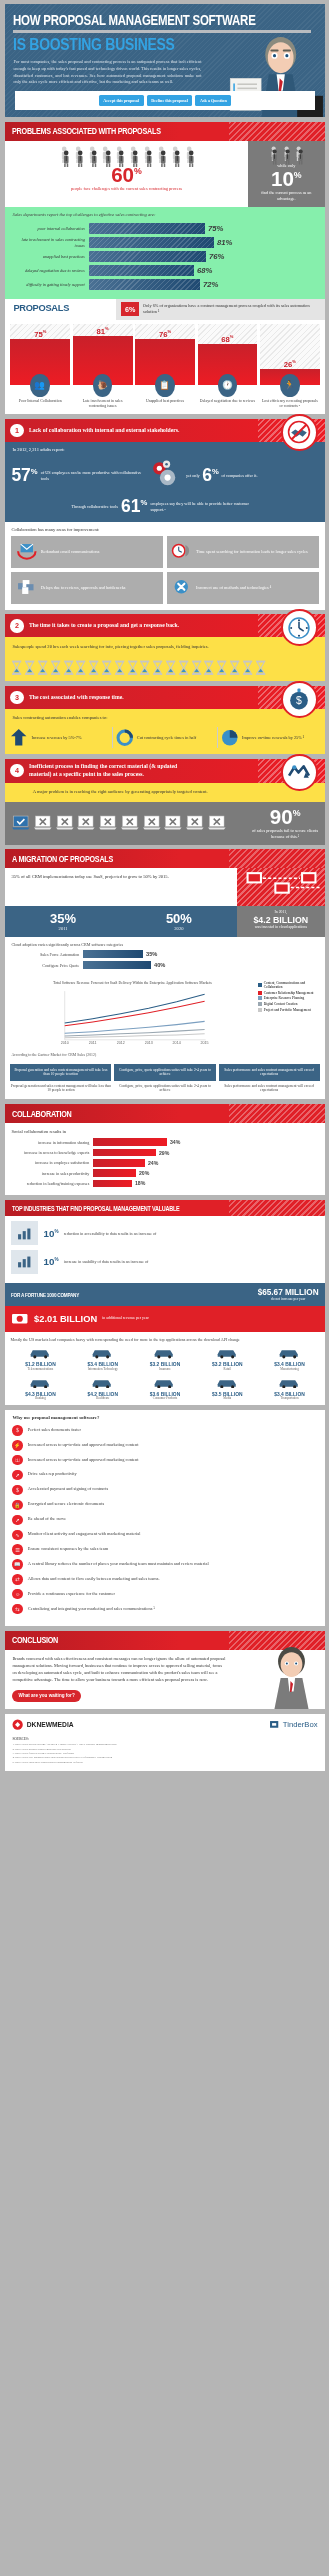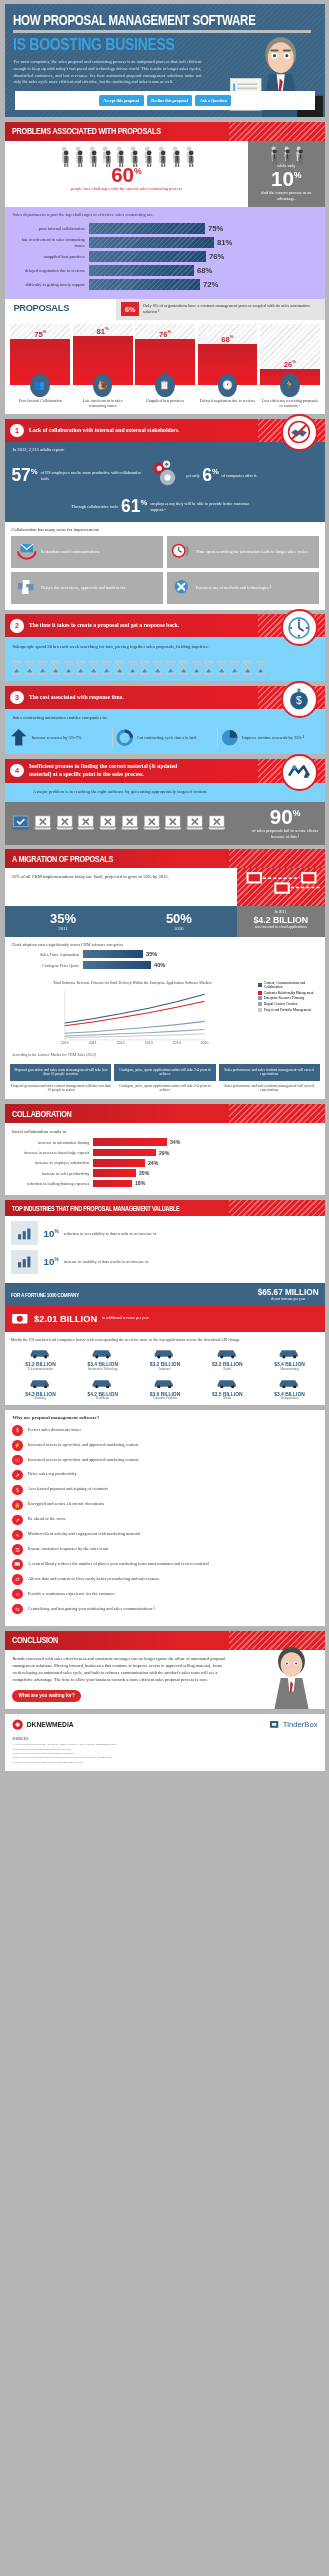--- a/index.html
+++ b/index.html
@@ -24,34 +24,34 @@
   .btnrow { background:#fff; margin:5.2px 2.1px 0 2.1px; padding:4.1px 3.1px; display:flex; gap:3.1px; justify-content:center; position:relative; }
   .btn { background:#33a3e3; color:#fff; font-size:4.1px; font-weight:bold; padding:2.6px 4.6px; border-radius:1.5px; white-space:nowrap; }
 
   
   .band { margin-top:4.6px; }
   .red-head { background:linear-gradient(90deg,#b71c23 0%, #e02027 55%, #e02027 100%); position:relative; overflow:hidden; padding:4.6px 7.2px; }
   .red-head:after{ content:""; position:absolute; right:0; top:0; bottom:0; width:30%;
      background:repeating-linear-gradient(135deg, rgba(255,255,255,.30) 0 1.5px, transparent 1.5px 4.1px); }
   .red-head h3 { color:#fff; font-size:8.8px; position:relative; z-index:2; }
 
-  .white { background:#7dd3fc; }
+  .white { background:#fde047; }
   .blue  { background:#3b6485; }
 
   
   .prob-wrap { display:flex; }
   .prob-left { flex:1; background:#fff; padding:5.2px 4.1px 4.1px 4.1px; text-align:center; }
   .prob-right{ width:77px; background:#7b7b7b; color:#fff; text-align:center; padding:5.2px 4.1px; }
   .people-row { display:flex; flex-wrap:wrap; justify-content:center; gap:0.5px; }
   .bigpct { font-family:"Liberation Sans",sans-serif; font-weight:bold; font-size:20.6px; line-height:1; }
   .bigpct sup { font-size:8.8px; vertical-align:super; }
   .red-t { color:#d7262c; }
   .cap { font-size:4.3px; line-height:1.35; }
 
-  .barlist { background:#c4b5fd; padding:5.2px 7.2px 6.2px 7.2px; }
+  .barlist { background:#86efac; padding:5.2px 7.2px 6.2px 7.2px;font-style:italic; }
   .barlist .intro { font-size:4.6px; color:#444; margin-bottom:4.6px; line-height:1.45; }
   .brow { display:flex; align-items:center; margin-bottom:2.6px; }
   .blabel { width:77px; text-align:right; font-size:4.3px; color:#333; padding-right:4.6px; line-height:1.25; }
   .bbar { height:11.3px; background:linear-gradient(90deg,#4a7194,#1f4a72); position:relative; overflow:hidden; }
   .bbar:after{content:"";position:absolute;inset:0;background:repeating-linear-gradient(135deg,rgba(255,255,255,.16) 0 1px,transparent 1px 3.6px);}
   .bval { font-family:"Liberation Sans",sans-serif; font-weight:bold; font-size:7.7px; color:#3b3b3b; margin-left:2.6px; }
 
   .note6 { display:flex; align-items:center; background:#e4e4e4; padding:3.6px 5.2px; }
   .chal-title { background:#fff; padding:4.6px 8.2px; }
   .chal-title span { color:#2a5d86; font-size:9.3px; }

